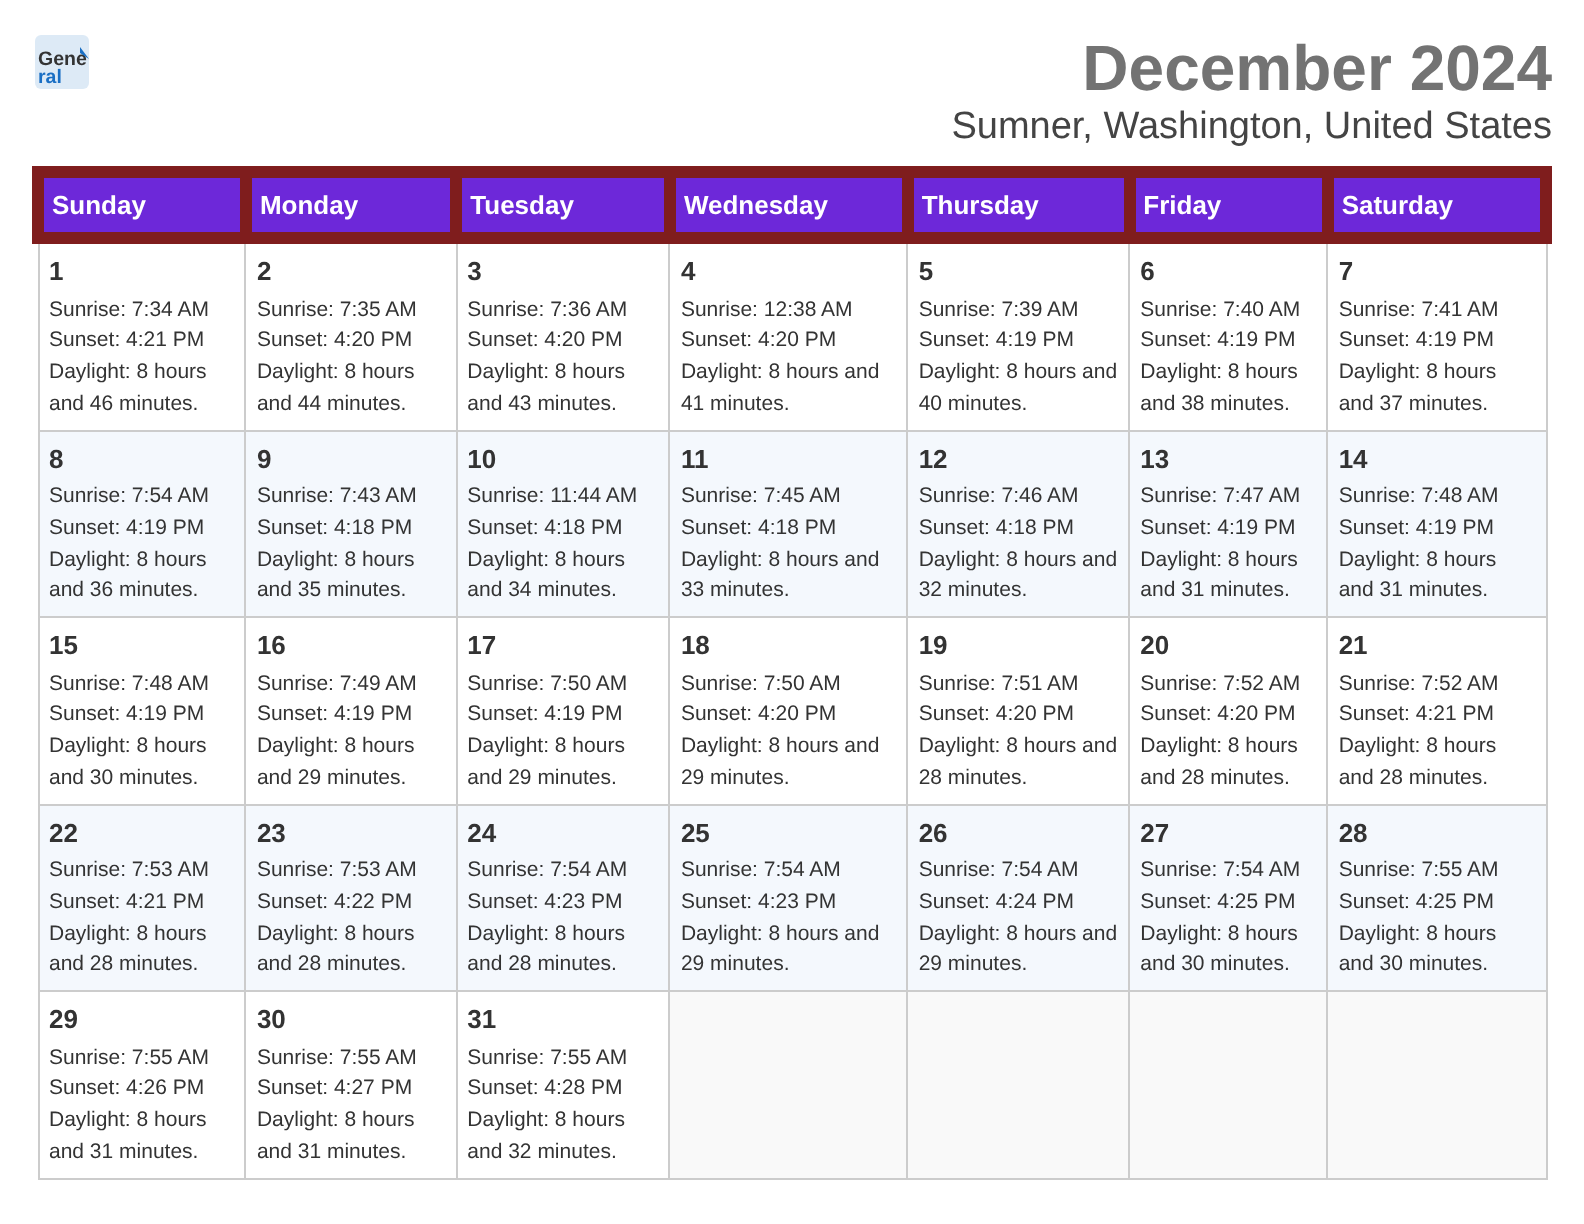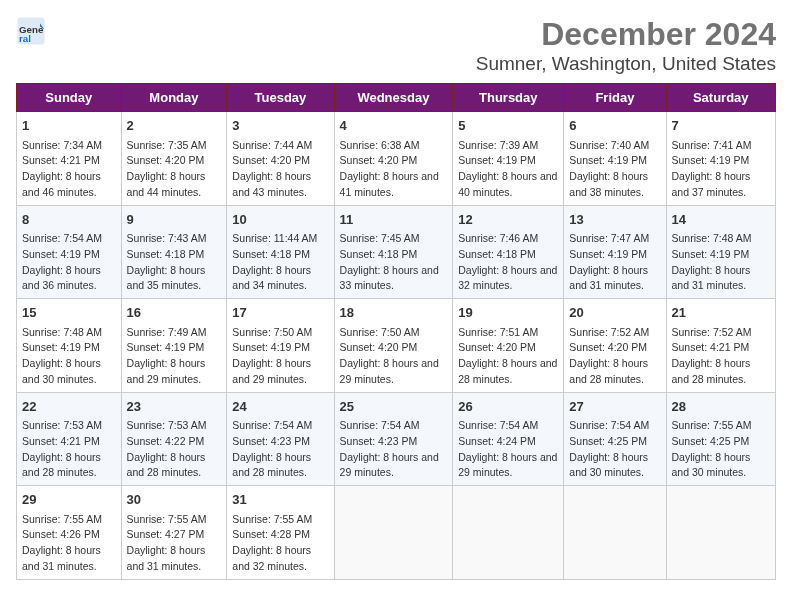--- a/index.html
+++ b/index.html
@@ -36,27 +36,27 @@
     .location-title {
       font-size: 19px;
       color: #444;
     }
     table {
       width: 100%;
       border-collapse: collapse;
       font-size: 11px;
     }
     thead tr th {
-      background-color: #701a75;
+      background-color: #6d28d9;
       color: #fff;
       padding: 6px 4px;
-      text-align: center;
+      text-align: left;
       font-size: 13px;
       font-weight: bold;
-      border: 1px solid #7f1d1d;
+      border: 6px solid #7f1d1d;
     }
     tbody tr td {
       border: 1px solid #ccc;
       padding: 4px 5px;
       vertical-align: top;
       height: 80px;
       background: #fff;
       font-size: 10.5px;
       color: #333;
       line-height: 1.5;
@@ -101,22 +101,22 @@
         <th>Wednesday</th>
         <th>Thursday</th>
         <th>Friday</th>
         <th>Saturday</th>
       </tr>
   </thead>
   <tbody id="calendar-body">
       <tr>
         <td><span class="day-num">1</span><span>Sunrise: 7:34 AM</span><br><span>Sunset: 4:21 PM</span><br><span>Daylight: 8 hours and 46 minutes.</span></td>
         <td><span class="day-num">2</span><span>Sunrise: 7:35 AM</span><br><span>Sunset: 4:20 PM</span><br><span>Daylight: 8 hours and 44 minutes.</span></td>
-        <td><span class="day-num">3</span><span>Sunrise: 7:44 AM</span><br><span>Sunset: 4:20 PM</span><br><span>Daylight: 8 hours and 43 minutes.</span></td>
-        <td><span class="day-num">4</span><span>Sunrise: 6:38 AM</span><br><span>Sunset: 4:20 PM</span><br><span>Daylight: 8 hours and 41 minutes.</span></td>
+        <td><span class="day-num">3</span><span>Sunrise: 7:36 AM</span><br><span>Sunset: 4:20 PM</span><br><span>Daylight: 8 hours and 43 minutes.</span></td>
+        <td><span class="day-num">4</span><span>Sunrise: 12:38 AM</span><br><span>Sunset: 4:20 PM</span><br><span>Daylight: 8 hours and 41 minutes.</span></td>
         <td><span class="day-num">5</span><span>Sunrise: 7:39 AM</span><br><span>Sunset: 4:19 PM</span><br><span>Daylight: 8 hours and 40 minutes.</span></td>
         <td><span class="day-num">6</span><span>Sunrise: 7:40 AM</span><br><span>Sunset: 4:19 PM</span><br><span>Daylight: 8 hours and 38 minutes.</span></td>
         <td><span class="day-num">7</span><span>Sunrise: 7:41 AM</span><br><span>Sunset: 4:19 PM</span><br><span>Daylight: 8 hours and 37 minutes.</span></td>
       </tr>
       <tr>
         <td><span class="day-num">8</span><span>Sunrise: 7:54 AM</span><br><span>Sunset: 4:19 PM</span><br><span>Daylight: 8 hours and 36 minutes.</span></td>
         <td><span class="day-num">9</span><span>Sunrise: 7:43 AM</span><br><span>Sunset: 4:18 PM</span><br><span>Daylight: 8 hours and 35 minutes.</span></td>
         <td><span class="day-num">10</span><span>Sunrise: 11:44 AM</span><br><span>Sunset: 4:18 PM</span><br><span>Daylight: 8 hours and 34 minutes.</span></td>
         <td><span class="day-num">11</span><span>Sunrise: 7:45 AM</span><br><span>Sunset: 4:18 PM</span><br><span>Daylight: 8 hours and 33 minutes.</span></td>
         <td><span class="day-num">12</span><span>Sunrise: 7:46 AM</span><br><span>Sunset: 4:18 PM</span><br><span>Daylight: 8 hours and 32 minutes.</span></td>

